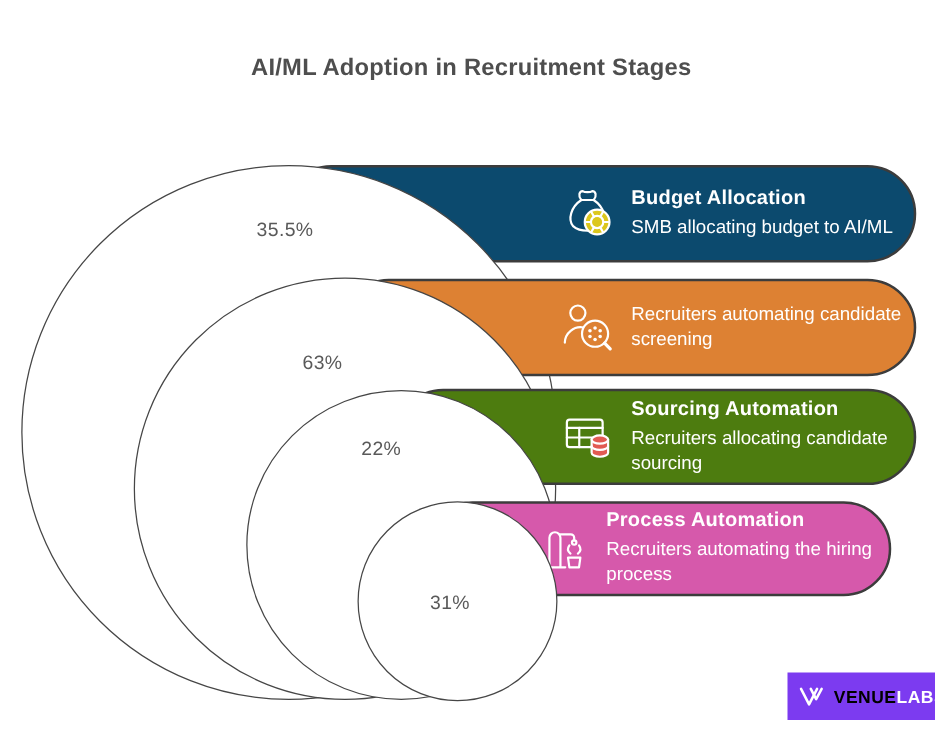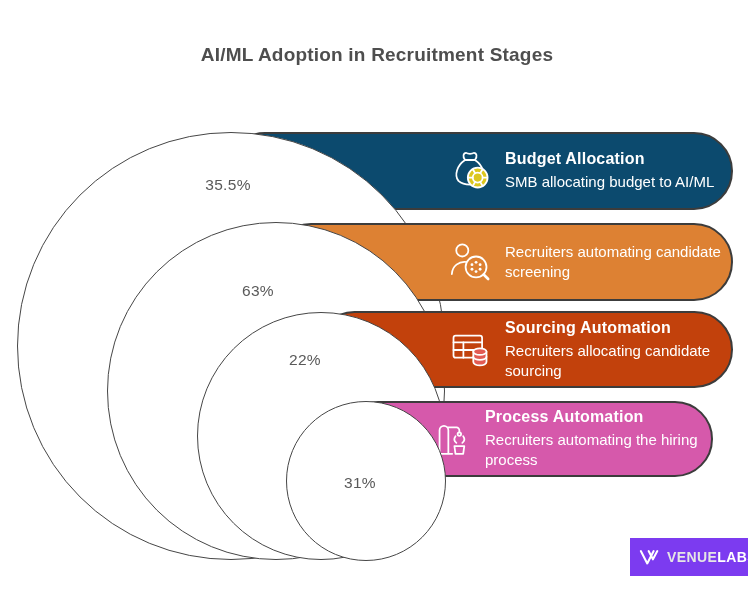--- a/index.html
+++ b/index.html
@@ -102,21 +102,21 @@
     height: 38px;
     display: flex;
     align-items: center;
     padding: 0 9px;
     gap: 6px;
     z-index: 30;
   }
   .logo-mark { width: 22px; height: 17px; flex: 0 0 22px; }
   .logo-mark svg { width: 100%; height: 100%; display: block; }
   .logo-text { font-size: 14px; letter-spacing: 0.4px; white-space: nowrap; }
-  .logo-first { color: #e5e5e5; font-weight: 700; }
+  .logo-first { color: #000000; font-weight: 700; }
   .logo-second { color: #ffffff; font-weight: 800; }
 
   svg .stroke {
     fill: none;
     stroke: #ffffff;
     stroke-width: 1.6;
     stroke-linecap: round;
     stroke-linejoin: round;
   }
   svg .fillbar { fill: var(--bar, transparent); }
@@ -169,21 +169,21 @@
           <circle class="dot" cx="25.5" cy="28.7" r="1.3"></circle>
         </svg>
       </span>
       <div class="bar-text">
         <div class="bar-subtitle">Recruiters automating candidate screening</div>
       </div>
     </div>
   </div>
   <div class="circle c2"></div>
 
-  <div class="bar bar3" style="background-color: #c2410c; --bar: #e25b53;">
+  <div class="bar bar3" style="background-color: #4d7c0f; --bar: #e25b53;">
     <div class="bar-content">
       <span class="bar-icon">
         <svg viewBox="0 0 40 40">
           <rect class="stroke" x="5" y="7" width="26" height="20" rx="2"></rect>
           <line class="stroke" x1="5" y1="13" x2="31" y2="13"></line>
           <line class="stroke" x1="14" y1="13" x2="14" y2="27"></line>
           <line class="stroke" x1="5" y1="20" x2="31" y2="20"></line>
           <path class="fillbar stroke" d="M23 21.5 v9.5 a6 3 0 0 0 12 0 v-9.5"></path>
           <ellipse class="fillbar stroke" cx="29" cy="21.5" rx="6" ry="3"></ellipse>
           <path class="stroke" d="M23 26.2 a6 2.8 0 0 0 12 0"></path>

